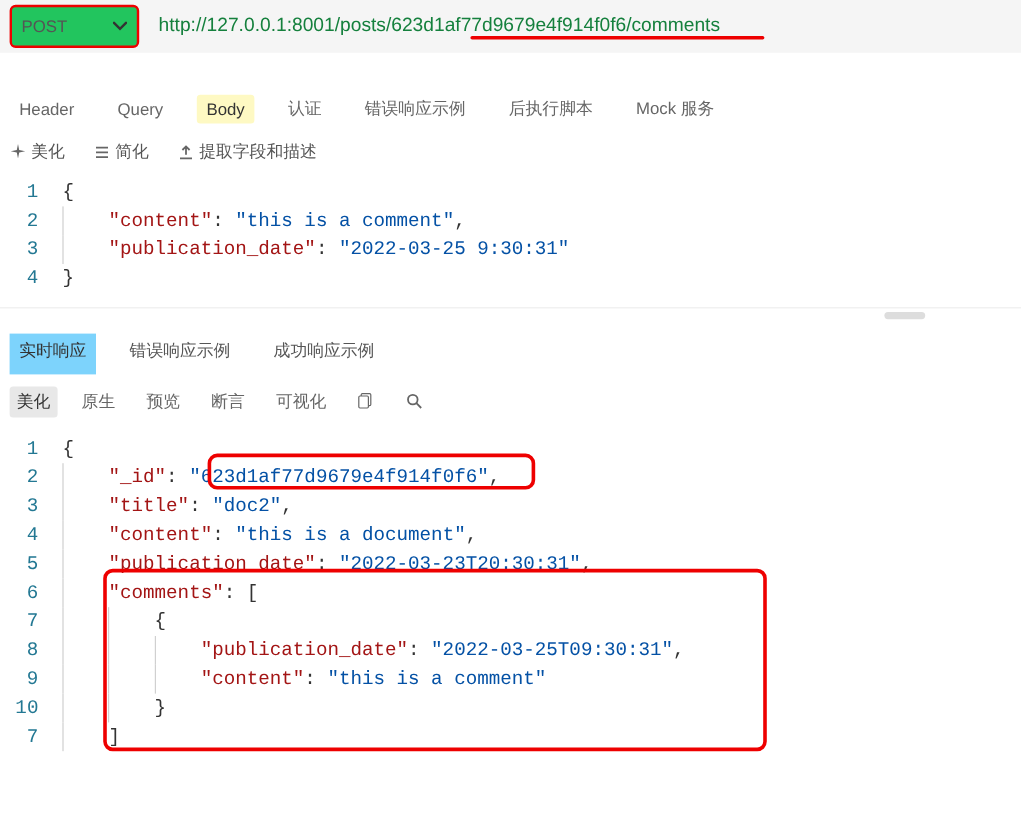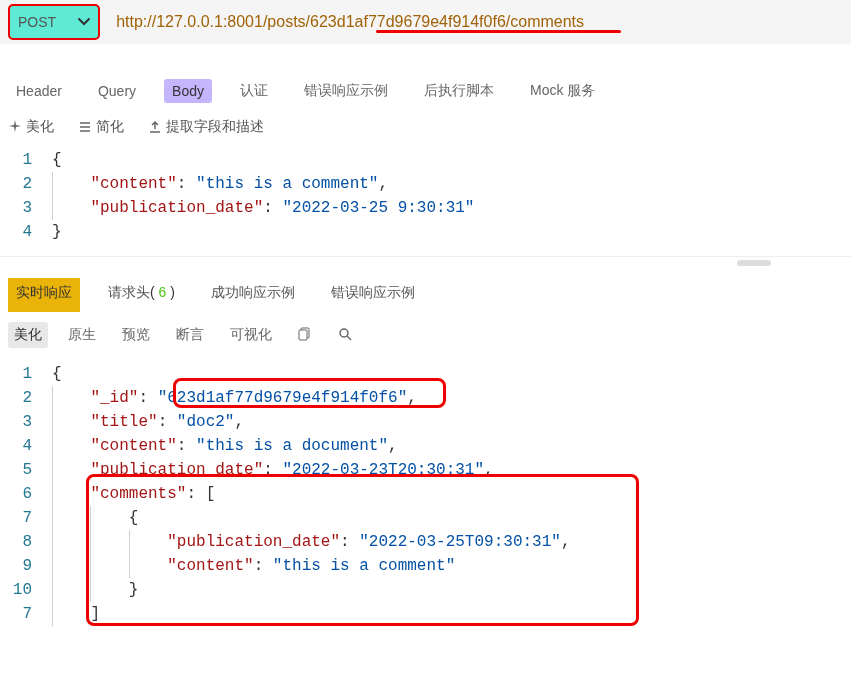--- a/index.html
+++ b/index.html
@@ -14,37 +14,37 @@
   .url-bar {
     display: flex;
     align-items: center;
     background: #f5f5f5;
     height: 44px;
     padding: 4px 8px;
   }
   .method-select {
     display: flex;
     align-items: center;
-    background: #5eead4;
+    background: #22c55e;
     border: 2px solid #e00;
     border-radius: 5px;
     height: 36px;
     padding: 0 8px;
-    gap: 22px;
+    gap: 38px;
     position: relative;
   }
   .method-label { color: #555; font-size: 14px; }
   .chevron-down {
     width: 12px; height: 12px;
     display: inline-block;
   }
   .chevron-down svg { display: block; }
   .url-text {
     flex: 1;
-    color: #a16207;
+    color: #15803d;
     font-size: 16px;
     padding-left: 16px;
     position: relative;
     white-space: nowrap;
   }
   .url-underline {
     position: absolute;
     bottom: -2px;
     left: 276px;
     width: 245px;
@@ -61,21 +61,21 @@
     color: #666;
     font-size: 14px;
     margin-top: 22px;
   }
   .tabs-row .tab {
     padding: 4px 8px;
     border-radius: 3px;
     cursor: pointer;
   }
   .tabs-row .tab.active {
-    background: #c4b5fd;
+    background: #fef9c3;
     color: #333;
     text-align: right;
   }
   .tool-row {
     display: flex;
     align-items: center;
     gap: 24px;
     padding: 6px 8px 6px 8px;
     color: #555;
     font-size: 14px;
@@ -141,21 +141,21 @@
     padding: 10px 8px 0 8px;
     font-size: 14px;
     color: #555;
   }
   .resp-tab {
     padding: 6px 8px 10px 8px;
     cursor: pointer;
     position: relative;
   }
   .resp-tab.active {
-    background: #eab308;
+    background: #7dd3fc;
     color: #333;
   }
   .cnt { color: #52c41a; }
   .cnt.orange { color: #fa8c16; }
   
   .resp-subtabs {
     display: flex;
     align-items: center;
     gap: 14px;
     padding: 10px 8px 8px 8px;
@@ -253,25 +253,22 @@
     <div class="line-content"><span class="tok-brace">}</span></div>
   </div>
 </div>
 
 <div class="resize-divider">
   <div class="resize-grip"></div>
 </div>
 
 <div class="resp-tabs">
   <div class="resp-tab active">实时响应</div>
-  <div class="resp-tab">
-    <span>请求头</span><span class="tok-punc">( </span><span class="cnt">6</span><span class="tok-punc"> )</span>
-  </div>
+  <div class="resp-tab">错误响应示例</div>
   <div class="resp-tab">成功响应示例</div>
-  <div class="resp-tab">错误响应示例</div>
 </div>
 
 <div class="resp-subtabs">
   <div class="resp-sub active">美化</div>
   <div class="resp-sub">原生</div>
   <div class="resp-sub">预览</div>
   <div class="resp-sub">断言</div>
   <div class="resp-sub">可视化</div>
   <div class="resp-sub">
     <span class="ico">

